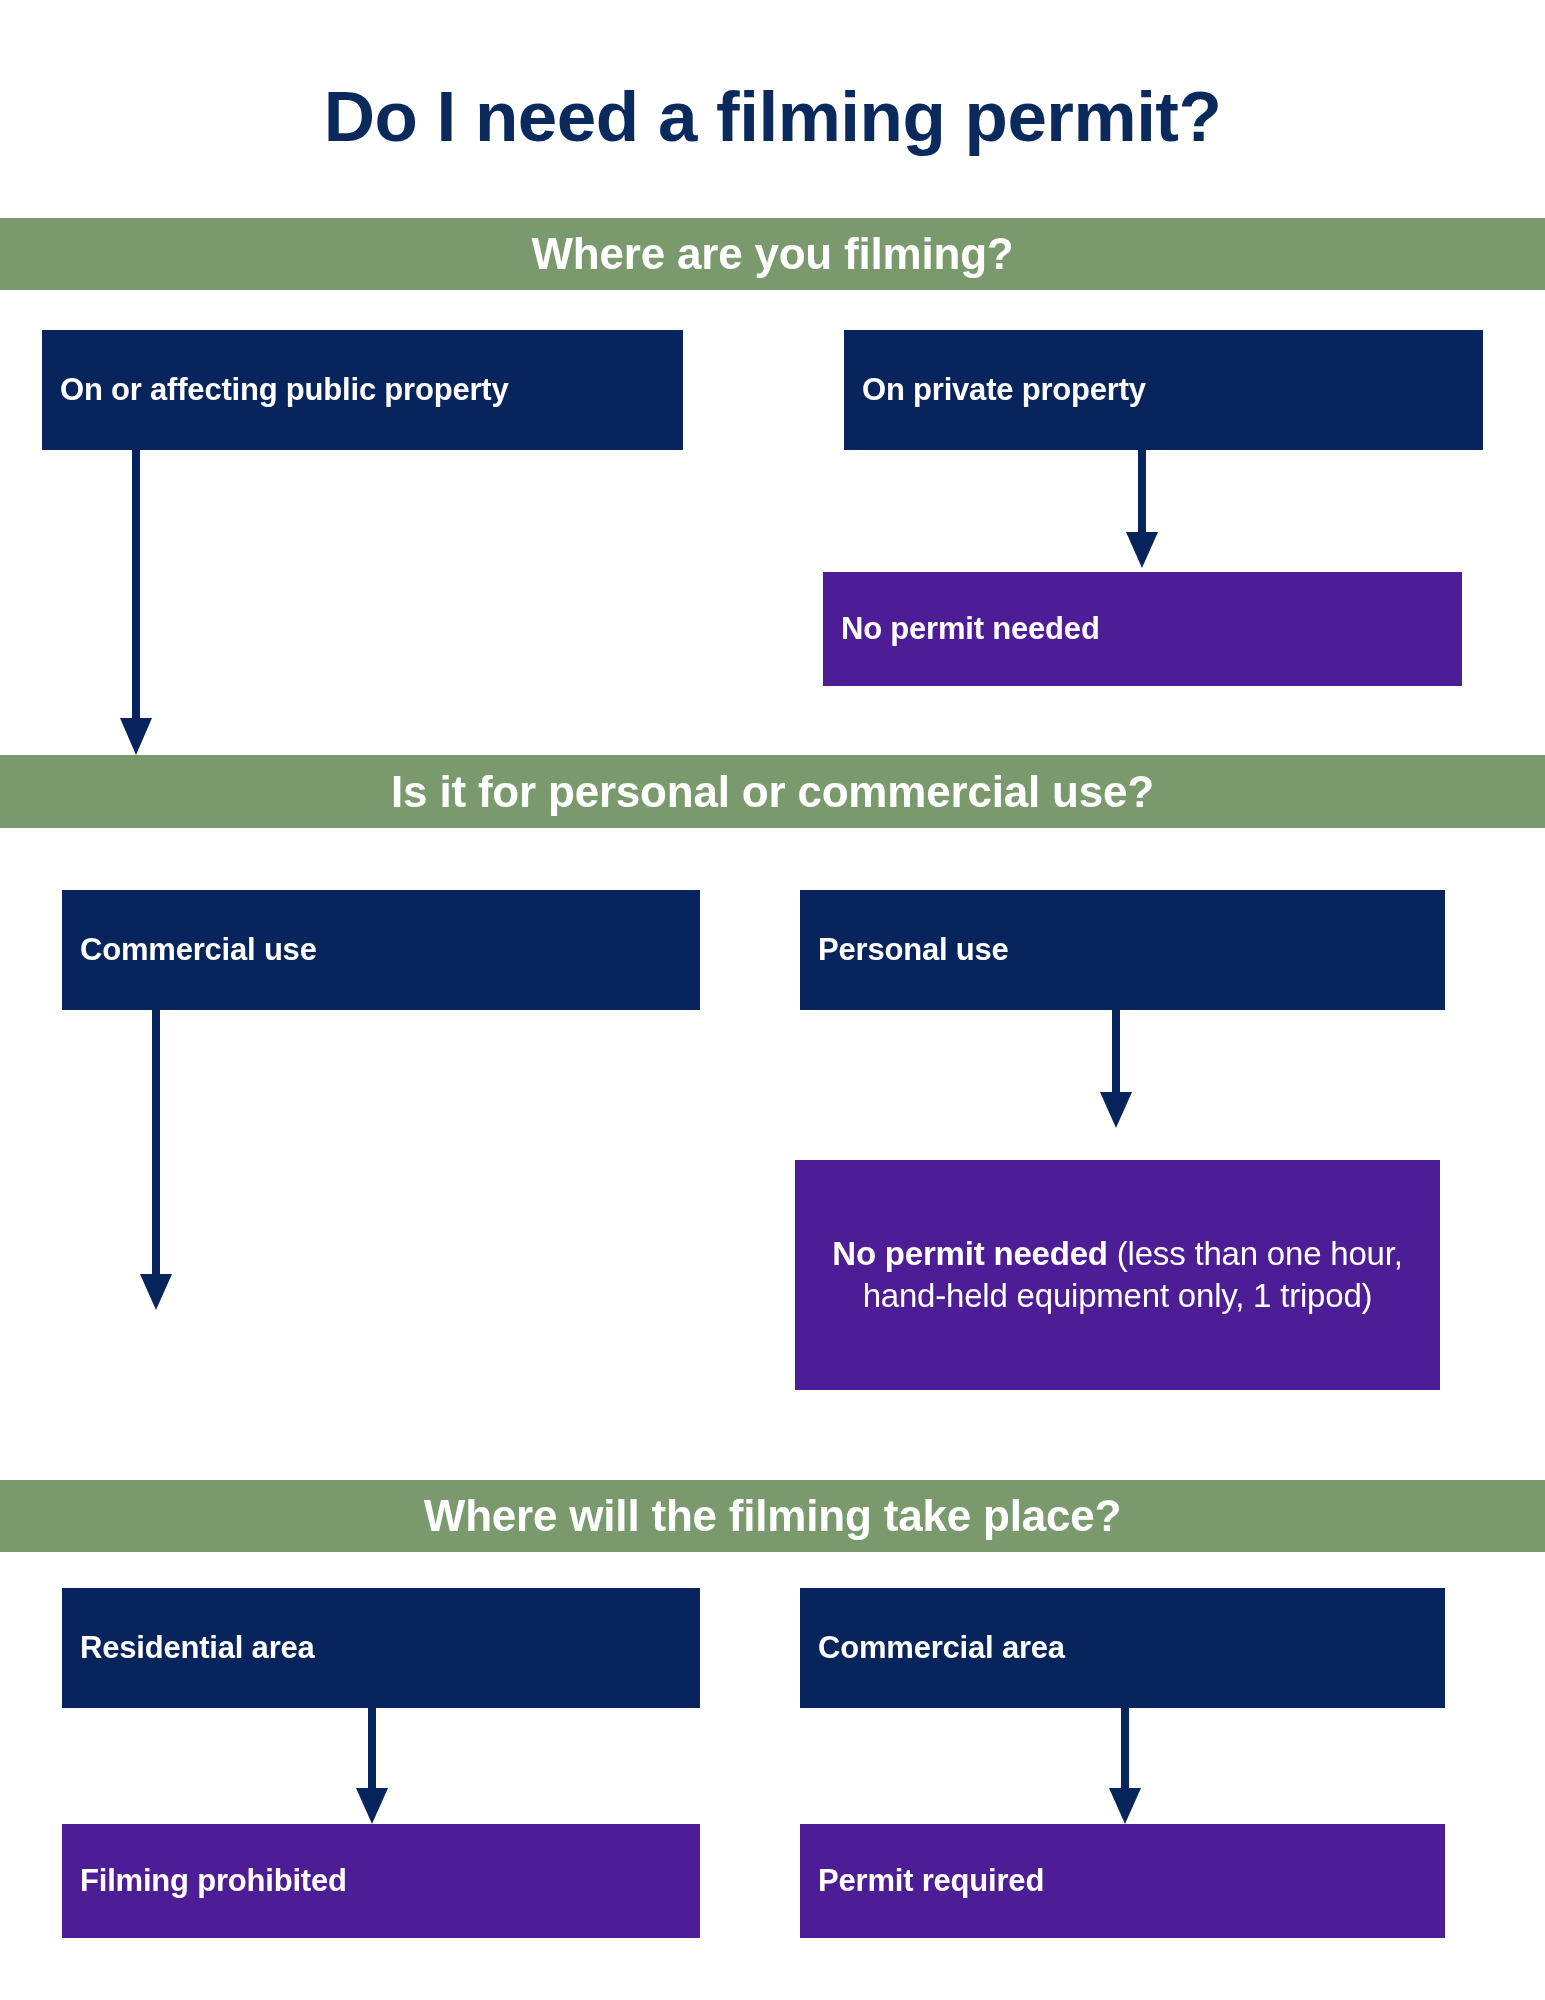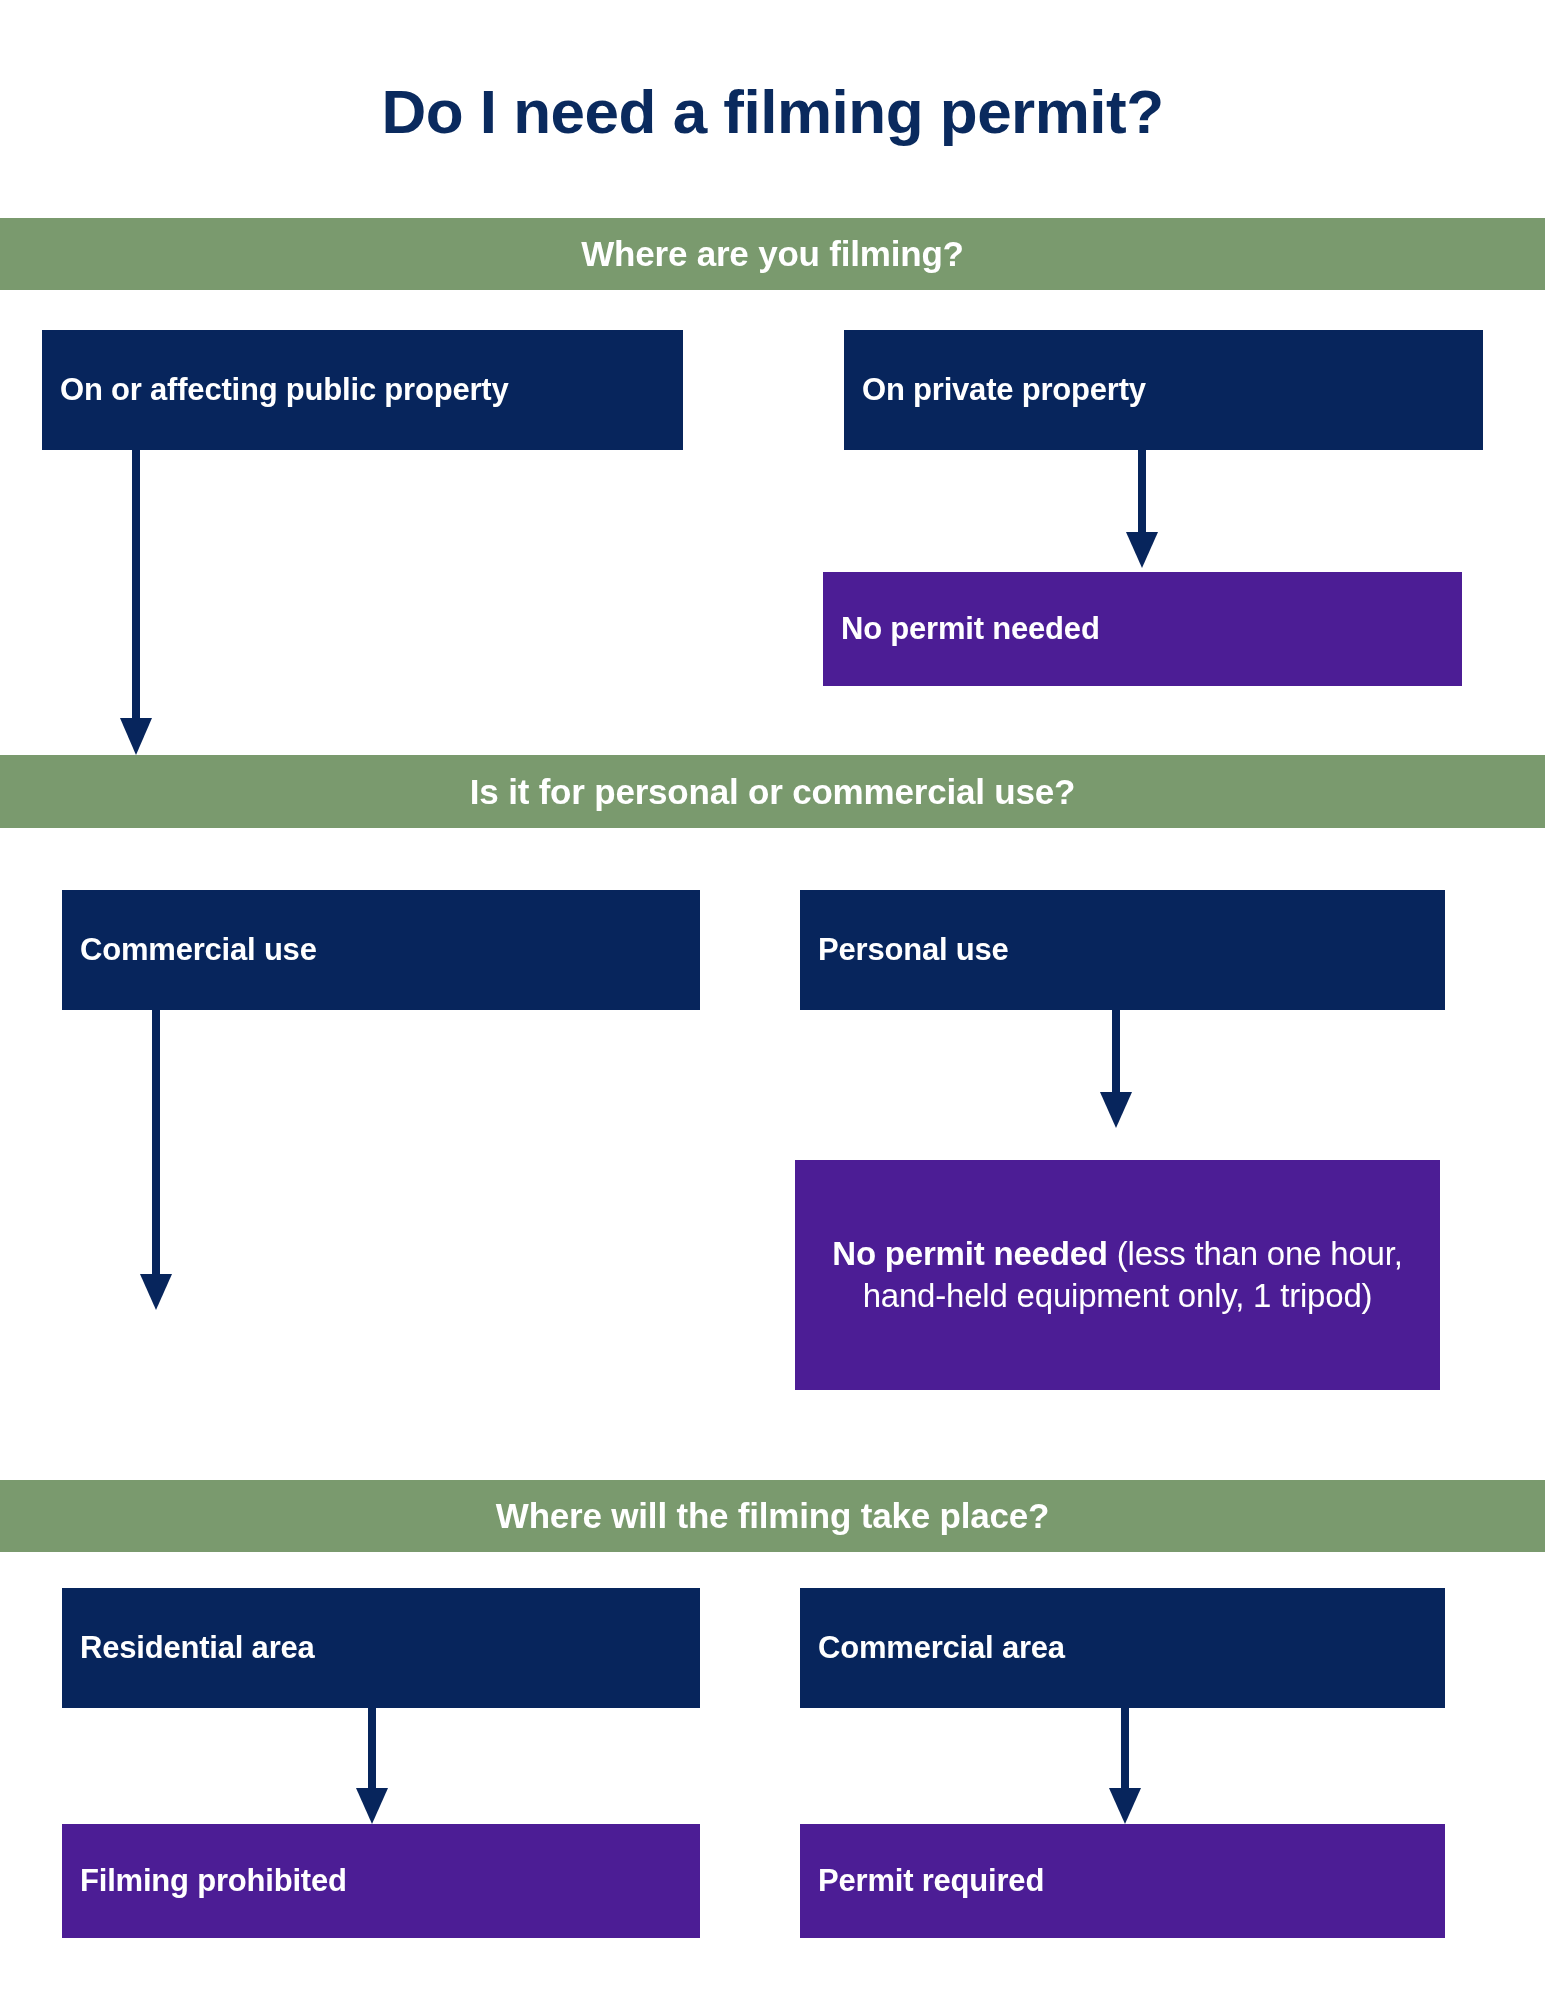--- a/index.html
+++ b/index.html
@@ -21,39 +21,39 @@
   }
 
   
   .chart-title {
     position: absolute;
     left: 0;
     top: 78px;
     width: 1545px;
     text-align: center;
     color: #0A2A5E;
-    font-size: 62px;
+    font-size: 71px;
     font-weight: bold;
     letter-spacing: -0.5px;
     line-height: 1.1;
   }
 
   
   .band {
     position: absolute;
     left: 0;
     width: 1545px;
     background: #7A9A6E;
     display: flex;
     align-items: center;
     justify-content: center;
   }
   .band-label {
     color: #ffffff;
-    font-size: 35px;
+    font-size: 44px;
     font-weight: bold;
     letter-spacing: -0.2px;
     text-align: center;
   }
 
   
   .node {
     position: absolute;
     display: flex;
     align-items: center;

